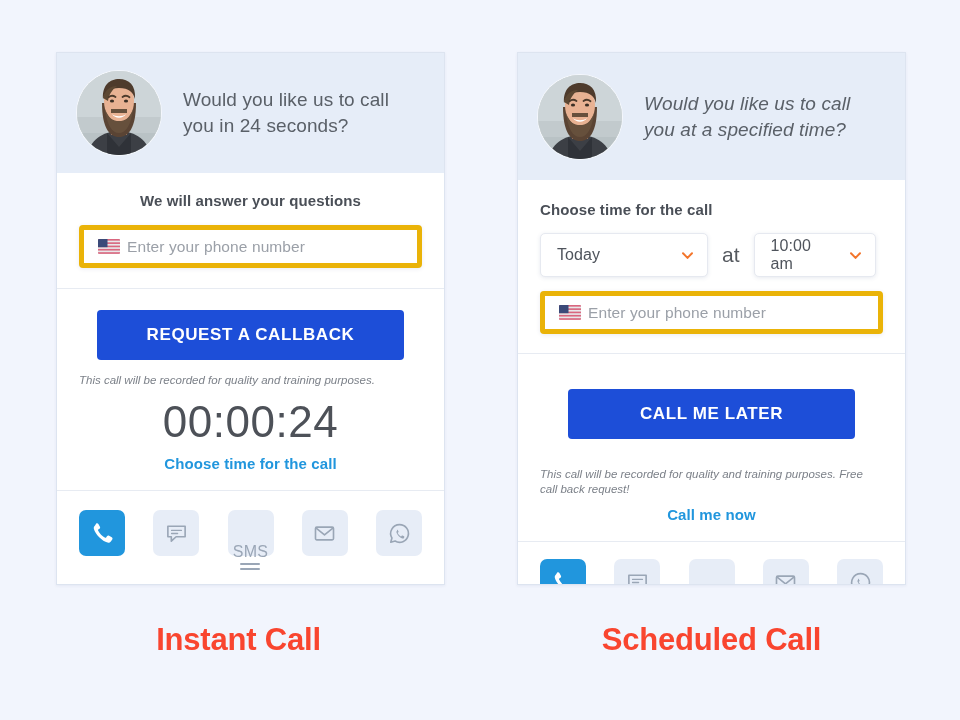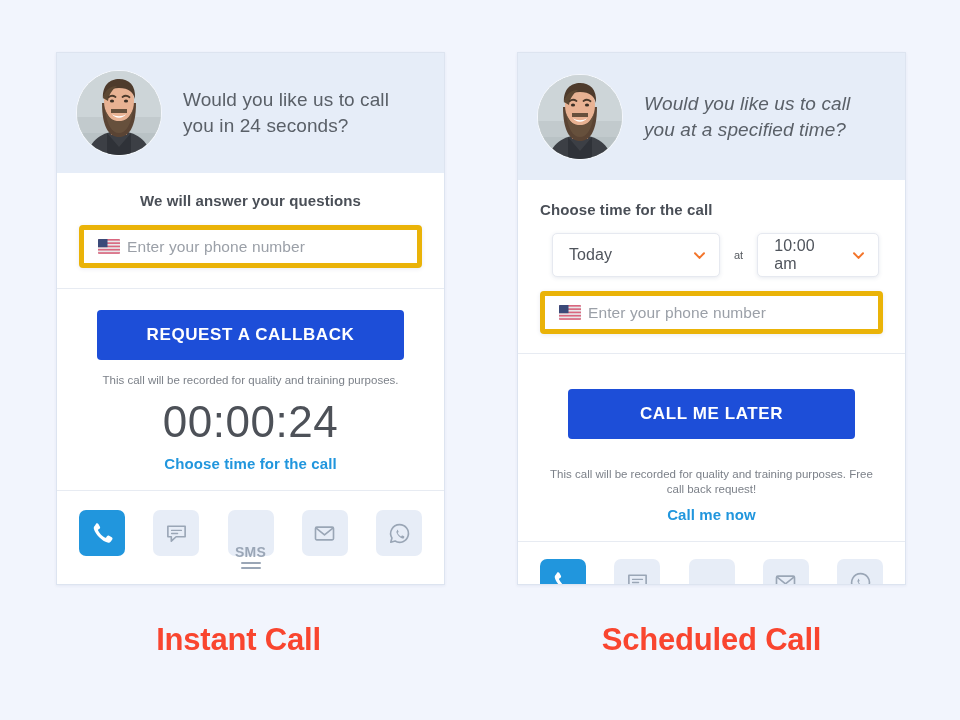--- a/index.html
+++ b/index.html
@@ -139,21 +139,22 @@
     letter-spacing: 0.6px;
     cursor: pointer;
     width: 100%;
     box-sizing: border-box;
   }
 
   .disclaimer {
     color: #7c8189;
     font-size: 11.5px;
     line-height: 15px;
-    text-align: center;
+    text-align: left;
+    font-style: italic;
   }
 
   .timer {
     text-align: center;
     color: #4d5158;
     font-size: 44px;
     font-weight: 300;
     letter-spacing: 0.5px;
     line-height: 50px;
   }
@@ -166,21 +167,20 @@
     font-weight: bold;
     text-decoration: none;
     cursor: pointer;
     letter-spacing: 0.1px;
   }
 
   
   .select-row {
     display: flex;
     align-items: center;
-    margin-left: 12px;
   }
   .select {
     display: flex;
     align-items: center;
     justify-content: space-between;
     height: 44px;
     background: #ffffff;
     border: 1px solid #e6e9f0;
     border-radius: 5px;
     box-shadow: 0 1px 4px rgba(50,70,120,0.12);
@@ -196,21 +196,21 @@
     letter-spacing: 0.1px;
   }
   .chev {
     flex: 0 0 auto;
     margin-left: 10px;
     width: 15px;
     height: 15px;
   }
   .at-label {
     color: #55595f;
-    font-size: 11px;
+    font-size: 21px;
     margin: 0 14px;
   }
 
   
   .channel-bar {
     display: flex;
     align-items: center;
     justify-content: space-between;
     padding: 0 22px;
     box-sizing: border-box;
@@ -231,22 +231,22 @@
 
   .sms-glyph {
     display: flex;
     flex-direction: column;
     align-items: center;
     justify-content: center;
     line-height: 1;
   }
   .sms-glyph .sms-text {
     color: #9aa6b6;
-    font-size: 14px;
-    font-weight: bold;
+    font-size: 16px;
+    font-weight: normal;
     letter-spacing: 0.3px;
     margin-top: 48px;
   }
   .sms-glyph .sms-bar {
     background: #9aa6b6;
     height: 2.5px;
     margin-top: 2.5px;
     border-radius: 1px;
   }
   .sms-glyph .sms-bar.b1 { width: 20px; }

